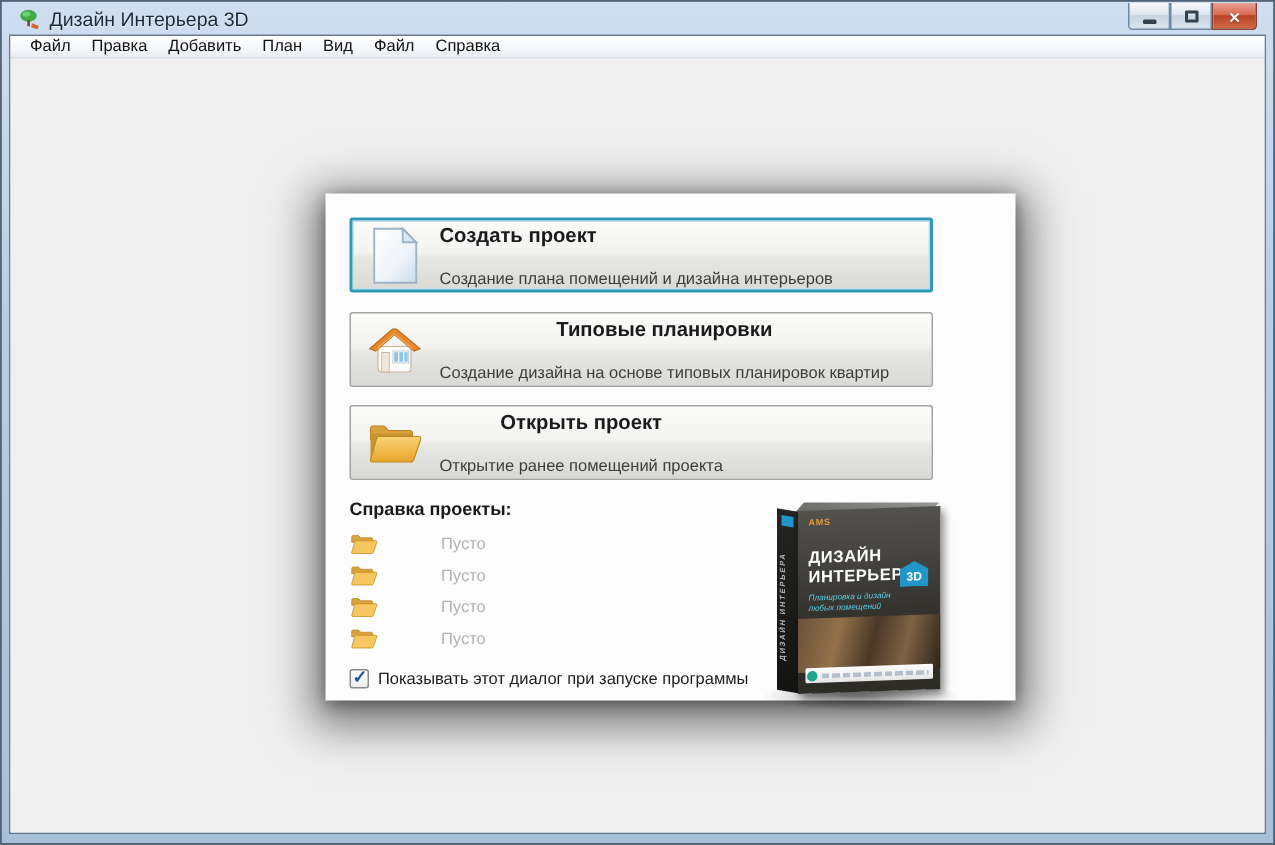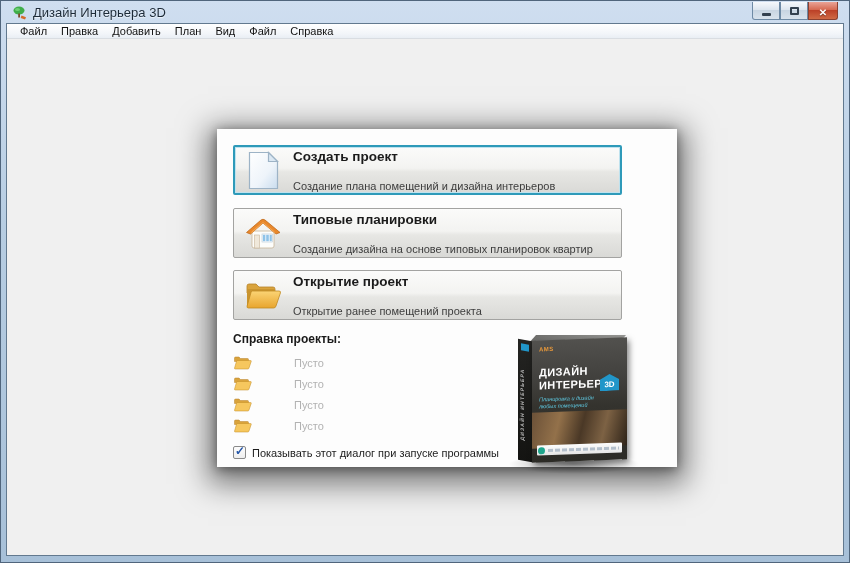--- a/index.html
+++ b/index.html
@@ -29,21 +29,21 @@
   .client { position:relative; height:516px; background:#f0f0f0; overflow:hidden; }
   .dialog { position:absolute; left:210px; top:90px; width:460px; height:338px; background:#fdfdfd; padding:16px 15px 0 16px; box-shadow:0 8px 28px 9px rgba(0,0,0,.50), 0 2px 10px rgba(0,0,0,.40); }
 
   .launch-btn { position:relative; width:389px; height:50px; border:1px solid #a3a3a1; border-radius:2px; display:flex; align-items:center; padding-left:9px; cursor:pointer;
     background:linear-gradient(180deg,#fbfbfa 0%,#f3f3f1 46%,#e7e7e4 54%,#d9d9d6 100%); }
   .launch-btn.focused { border:2px solid #2e9ab9; padding-left:8px; box-shadow:inset 0 0 0 1px #bfe2ee; }
   .btn-icon { width:40px; display:flex; justify-content:center; margin-right:10px; flex:0 0 auto; }
   .btn-text { display:flex; flex-direction:column; }
   .btn-title { font-size:13.5px; font-weight:bold; color:#1b1b1b; }
   .btn-sub { font-size:11px; color:#3d3d3d; margin-top:16px; }
-  .mb13 { margin-bottom:13px; } .mb12 { margin-bottom:12px; }
+  .mb13 { margin-bottom:13px; } .mb12 { margin-bottom:12px;text-align:center; }
 
   .recent-heading { font-size:12px; font-weight:bold; color:#1a1a1a; margin-top:12px; }
   .recent-list { margin-top:6px; }
   .recent-row { display:flex; align-items:center; height:21px; cursor:default;gap:35px; }
   .recent-row .ricon { width:20px; margin-right:6px; display:flex; }
   .recent-label { font-size:11px; color:#b2b2b2; }
 
   .chk-row { display:flex; align-items:flex-end; margin-top:10px; }
   .chk-box { position:relative; width:13px; height:13px; border:1px solid #8a8a8a; border-radius:2px; background:linear-gradient(180deg,#fcfcfc,#eeeeee); margin-right:6px; }
   .chk-box::after { content:"✓"; position:absolute; left:1px; top:-3px; font-size:12px; font-weight:bold; color:#2456a8; }
@@ -160,21 +160,21 @@
                     <stop offset="0" stop-color="#fbd475"></stop>
                       <stop offset="1" stop-color="#e8a52e"></stop>
                   </linearGradient>
                 </defs>
                 <path d="M3 6 Q3 4 5 4 L12 4 L15 7 L29 7 Q31 7 31 9 L31 13 L3 13 Z" fill="#d9a33c" stroke="#b8832a" stroke-width="0.8"></path>
                 <path d="M3 27 L3 9 L31 9 L31 13 Z" fill="#c9942f"></path>
                 <path d="M8.5 11 L35 11 Q37 11 36.4 13 L32 26 Q31.5 28 29.5 28 L4.5 28 Q2.5 28 3.1 26 L7 12.5 Q7.4 11 8.5 11 Z" fill="url(#fg)" stroke="#c08a22" stroke-width="0.8"></path>
               </svg>
             </span>
             <span class="btn-text">
-              <span class="btn-title">Открытие проект</span>
+              <span class="btn-title">Открыть проект</span>
               <span class="btn-sub">Открытие ранее помещений проекта</span>
             </span>
           </div>
 
           <div class="recent-heading">Справка проекты:</div>
           <div class="recent-list">
             <div class="recent-row">
               <span class="ricon">
                 <svg width="19" height="15" viewBox="0 0 38 30">
                     <path d="M3 6 Q3 4 5 4 L12 4 L15 7 L29 7 Q31 7 31 9 L31 13 L3 13 Z" fill="#d9a33c" stroke="#b8832a"></path>

